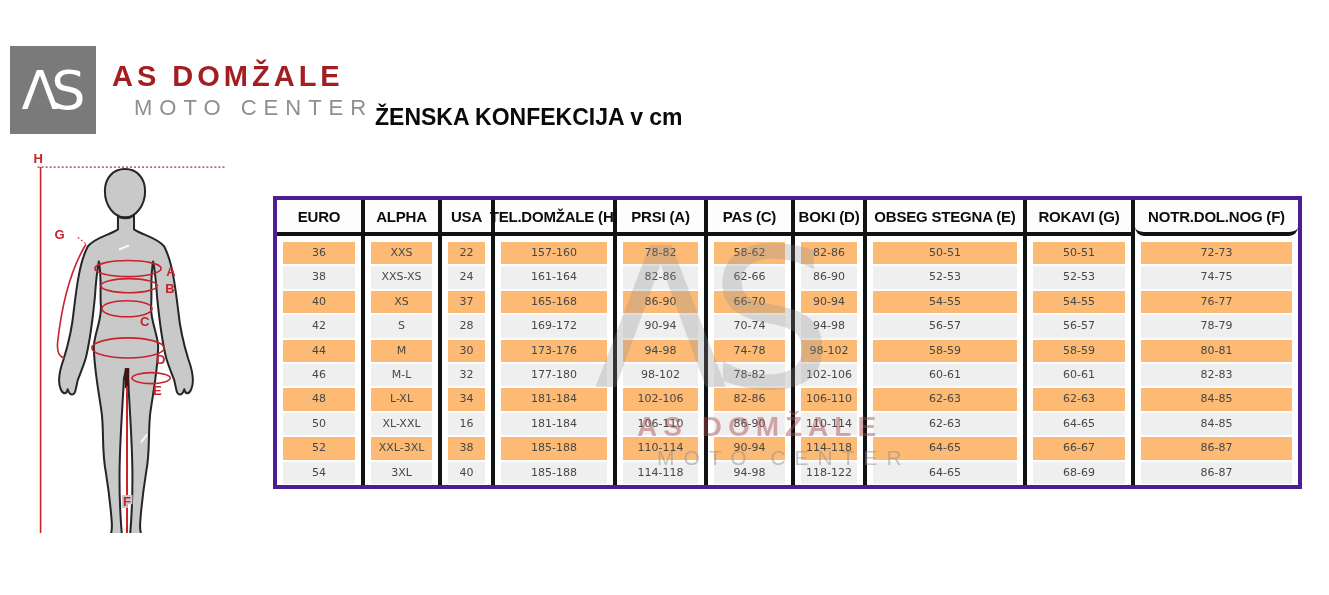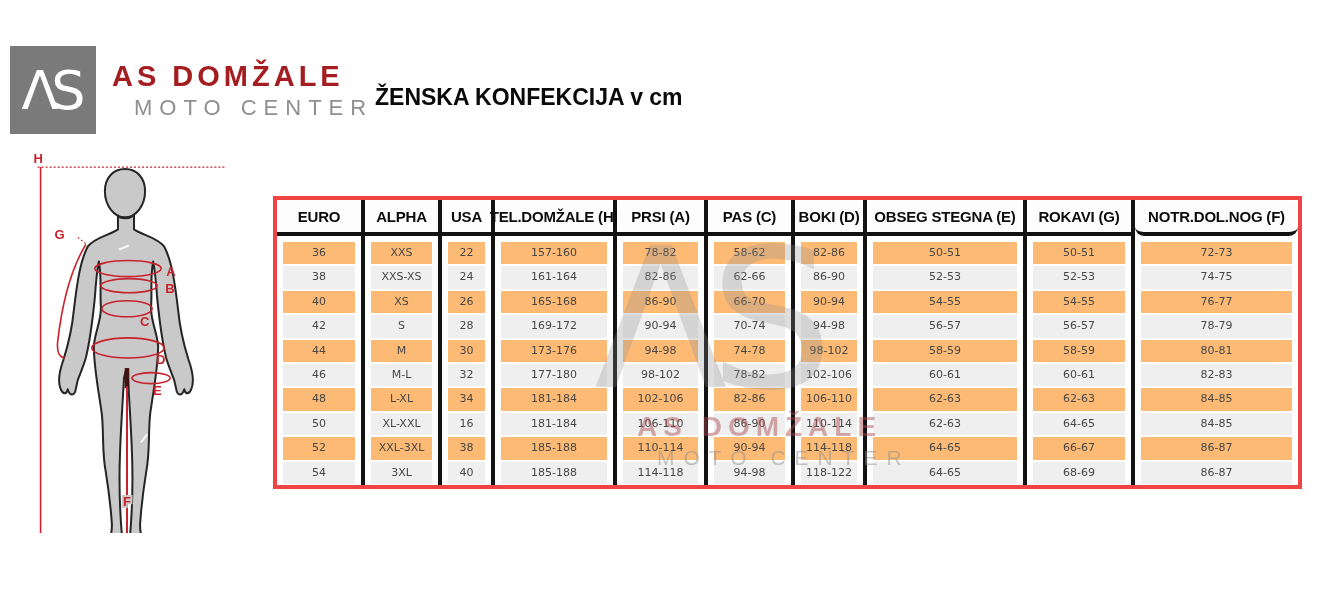--- a/index.html
+++ b/index.html
@@ -18,30 +18,30 @@
   }
   .brand-name{
     position:absolute;left:112px;top:60px;
     color:#a41e21;font-size:29px;font-weight:bold;letter-spacing:4px;
   }
   .brand-sub{
     position:absolute;left:134px;top:95px;
     color:#8f8f8f;font-size:22px;font-weight:400;letter-spacing:7px;
   }
   .page-title{
-    position:absolute;left:375px;top:84px;margin:0;
+    position:absolute;left:375px;top:104px;margin:0;
     color:#0a0a0a;font-size:23px;font-weight:bold;letter-spacing:0px;
   }
   
   .figure{position:absolute;left:28px;top:145px;width:202px;height:422px;}
   .figure text{font-family:"Liberation Sans",sans-serif;font-weight:bold;font-size:13px;fill:#c8232c;}
   
   .size-table{
     position:absolute;left:273px;top:196px;width:1029px;height:293px;
-    box-sizing:border-box;border:4px solid #ef4444;background:#ffffff;
+    box-sizing:border-box;border:4px solid #4c1d95;background:#ffffff;
     display:grid;z-index:1;
     grid-template-columns:88px 77px 53px 122px 91px 87px 72px 160px 108px 163px;
     grid-template-rows:36px 5px repeat(10,24.4px);
   }
   .size-table .th{
     box-sizing:border-box;border-right:4px solid #121212;border-bottom:4px solid #121212;
     background:#fdfdfd;display:flex;align-items:center;justify-content:center;
     font-size:15px;font-weight:bold;color:#0c0c0c;white-space:nowrap;letter-spacing:-0.2px;
   }
   .size-table .spacer{box-sizing:border-box;border-right:4px solid #121212;background:#fff;}
@@ -222,21 +222,21 @@
       <div class="td last">
         <span class="light">74-75</span>
       </div>
       <div class="td">
         <span class="dark">40</span>
       </div>
       <div class="td">
         <span class="dark">XS</span>
       </div>
       <div class="td">
-        <span class="dark">26</span>
+        <span class="dark">37</span>
       </div>
       <div class="td">
         <span class="dark">165-168</span>
       </div>
       <div class="td">
         <span class="dark">86-90</span>
       </div>
       <div class="td">
         <span class="dark">66-70</span>
       </div>

